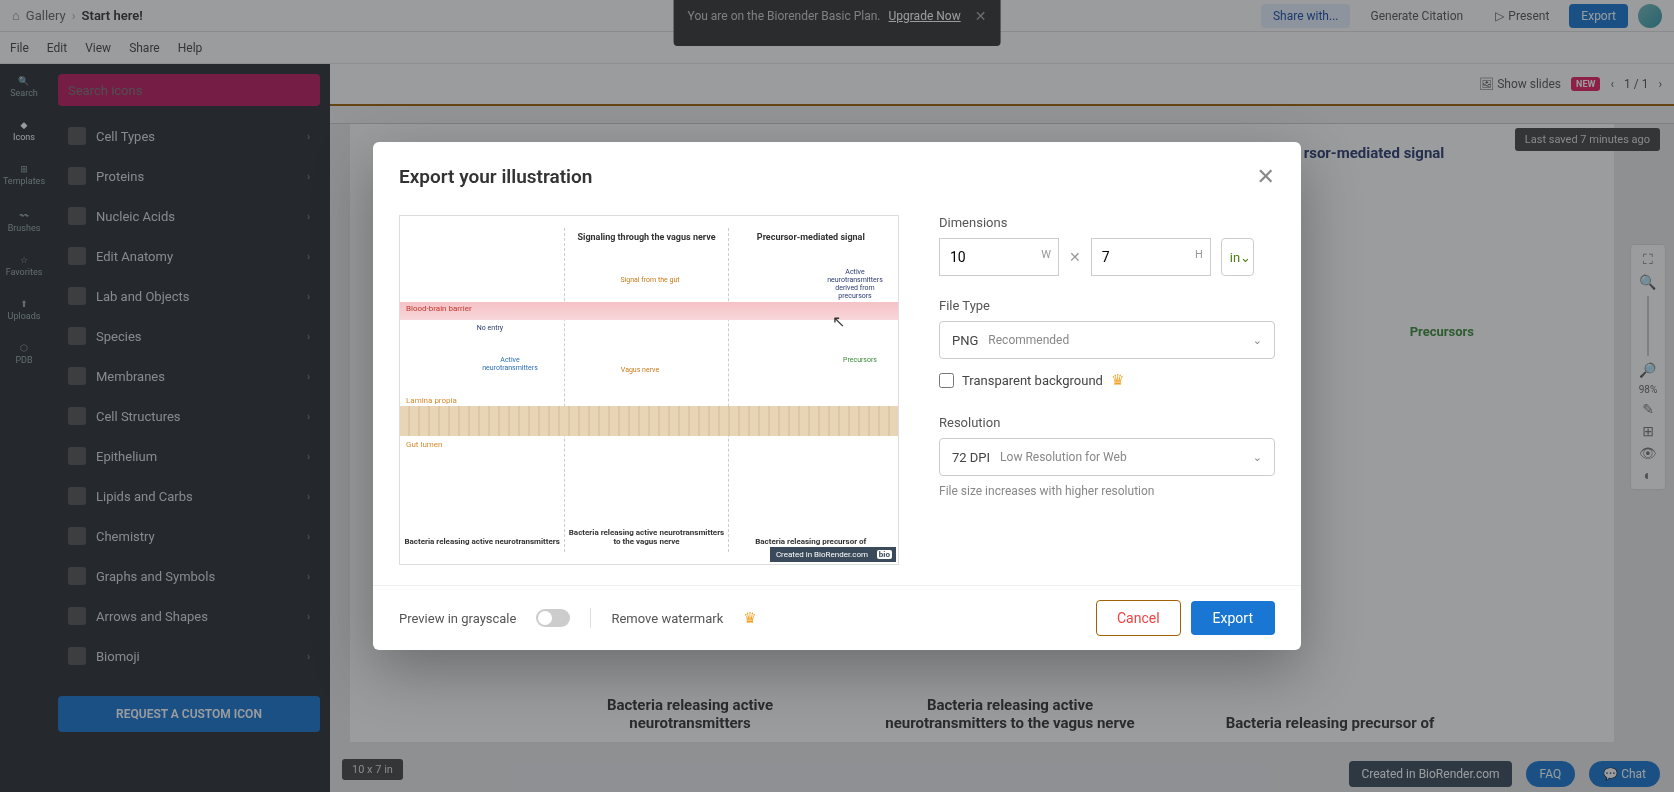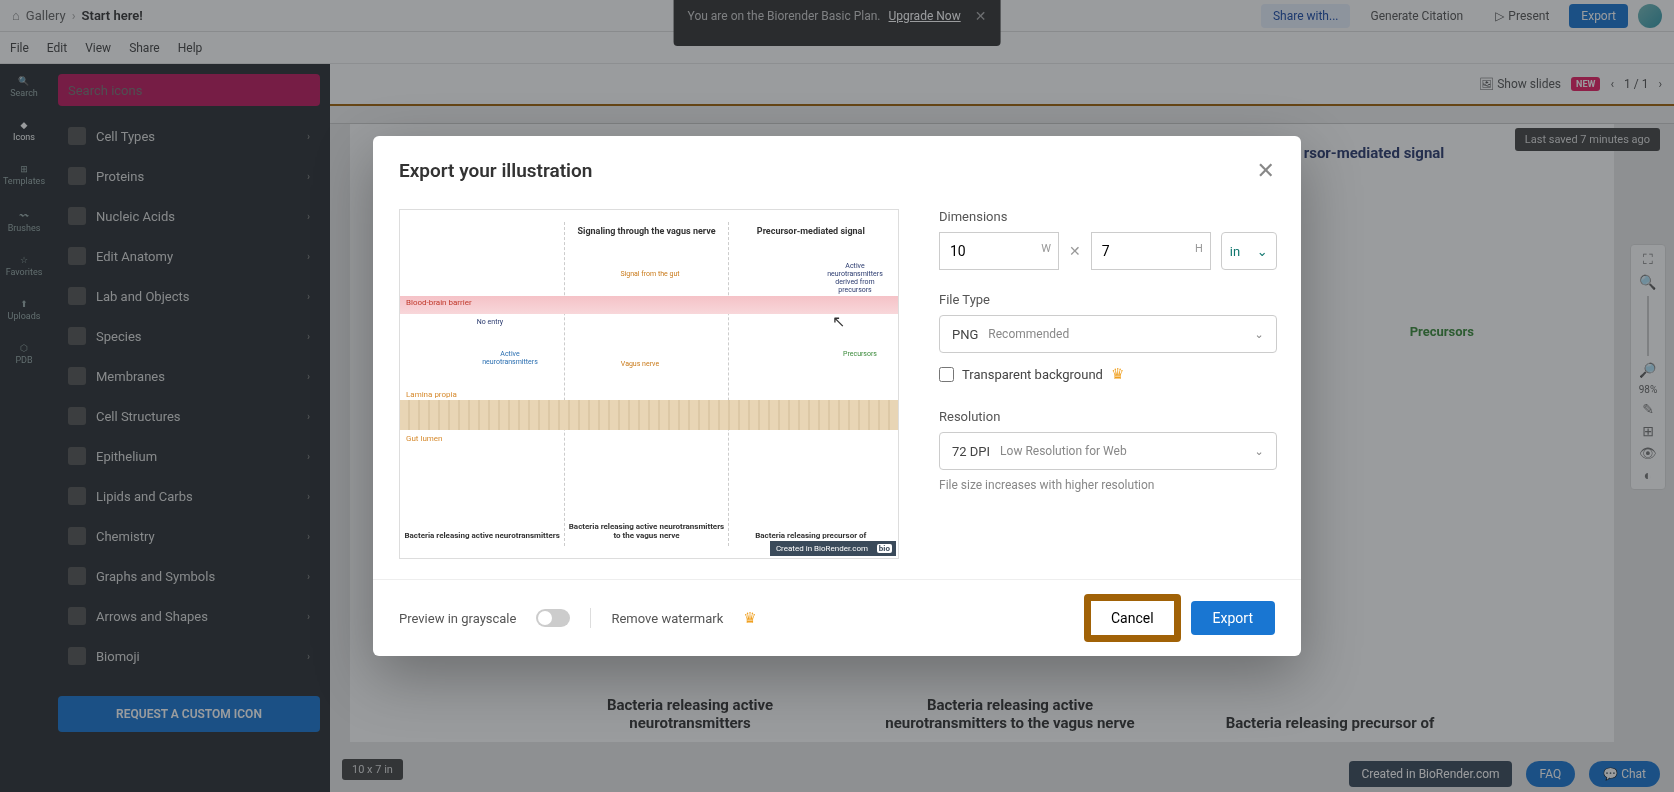--- a/index.html
+++ b/index.html
@@ -68,35 +68,35 @@
 .preview-box .cap-row{position:absolute;bottom:18px;font-size:8px;font-weight:700;width:33%;text-align:center}
 .preview-box .watermark{position:absolute;bottom:2px;right:2px;background:#3a4a5a;color:#fff;font-size:8px;padding:3px 28px 3px 6px}
 .preview-box .watermark::after{content:'bio';position:absolute;right:4px;top:3px;background:#fff;color:#3a4a5a;font-weight:700;padding:0 2px;border-radius:2px}
 .form-col{flex:1;font-size:13px;color:#444}
 .form-label{font-size:13px;margin-bottom:8px;color:#555}
 .dim-row{display:flex;align-items:center;gap:10px;margin-bottom:22px}
 .dim-input{position:relative;width:120px}
 .dim-input input{width:100%;height:38px;border:1px solid #ccc;border-radius:0;padding:0 28px 0 10px;font-size:14px}
 .dim-input .suffix{position:absolute;right:8px;top:10px;font-size:11px;color:#999}
 .dim-x{color:#999;font-size:14px}
-.unit-sel{width:56px;height:38px;border:1px solid #ccc;border-radius:4px;display:flex;align-items:center;justify-content:space-between;padding:0 8px;font-size:13px;color:#0f766e;cursor:pointer}
+.unit-sel{width:33px;height:38px;border:1px solid #ccc;border-radius:4px;display:flex;align-items:center;justify-content:space-between;padding:0 8px;font-size:13px;color:#4d7c0f;cursor:pointer}
 .select-box{width:100%;height:38px;border:1px solid #ccc;border-radius:4px;display:flex;align-items:center;padding:0 12px;cursor:pointer;margin-bottom:12px}
 .select-box .main-val{font-weight:400;margin-right:10px}
 .select-box .sub-val{color:#888;font-size:12px}
 .select-box .chev-d{margin-left:auto;color:#888;font-size:11px}
 .checkbox-row{display:flex;align-items:center;gap:8px;margin-bottom:26px;font-size:13px}
 .checkbox-row input{width:15px;height:15px}
 .crown{color:#f0a020;font-size:15px}
 .help-text{font-size:12px;color:#888;margin-top:-4px}
 .modal-foot{border-top:1px solid #eee;padding:14px 26px;display:flex;align-items:center}
 .modal-foot .left-tools{display:flex;align-items:center;gap:20px;font-size:13px;color:#555}
 .toggle{width:34px;height:18px;border-radius:10px;background:#ccc;position:relative;cursor:pointer}
 .toggle::after{content:'';position:absolute;width:14px;height:14px;background:#fff;border-radius:50%;top:2px;left:2px}
 .modal-foot .spacer{flex:1}
-.modal-foot .btn-cancel{padding:9px 20px;border:7px solid #a16207;border-radius:4px;background:#fff;color:#000000;font-size:14px;cursor:pointer;margin-right:10px}
+.modal-foot .btn-cancel{padding:9px 20px;border:1px solid #a16207;border-radius:4px;background:#fff;color:#ef4444;font-size:14px;cursor:pointer;margin-right:10px}
 .modal-foot .btn-export{padding:9px 22px;border:none;border-radius:4px;background:#1976d2;color:#fff;font-size:14px;cursor:pointer}
 .cursor-ptr{position:absolute;left:832px;top:312px;font-size:16px;color:#333;z-index:200;pointer-events:none}
 </style>
 </head>
 <body>
 
 <div class="topbar">
   <span class="home-icon">⌂</span>
   <span class="crumb">Gallery</span>
   <span class="sep">›</span>

